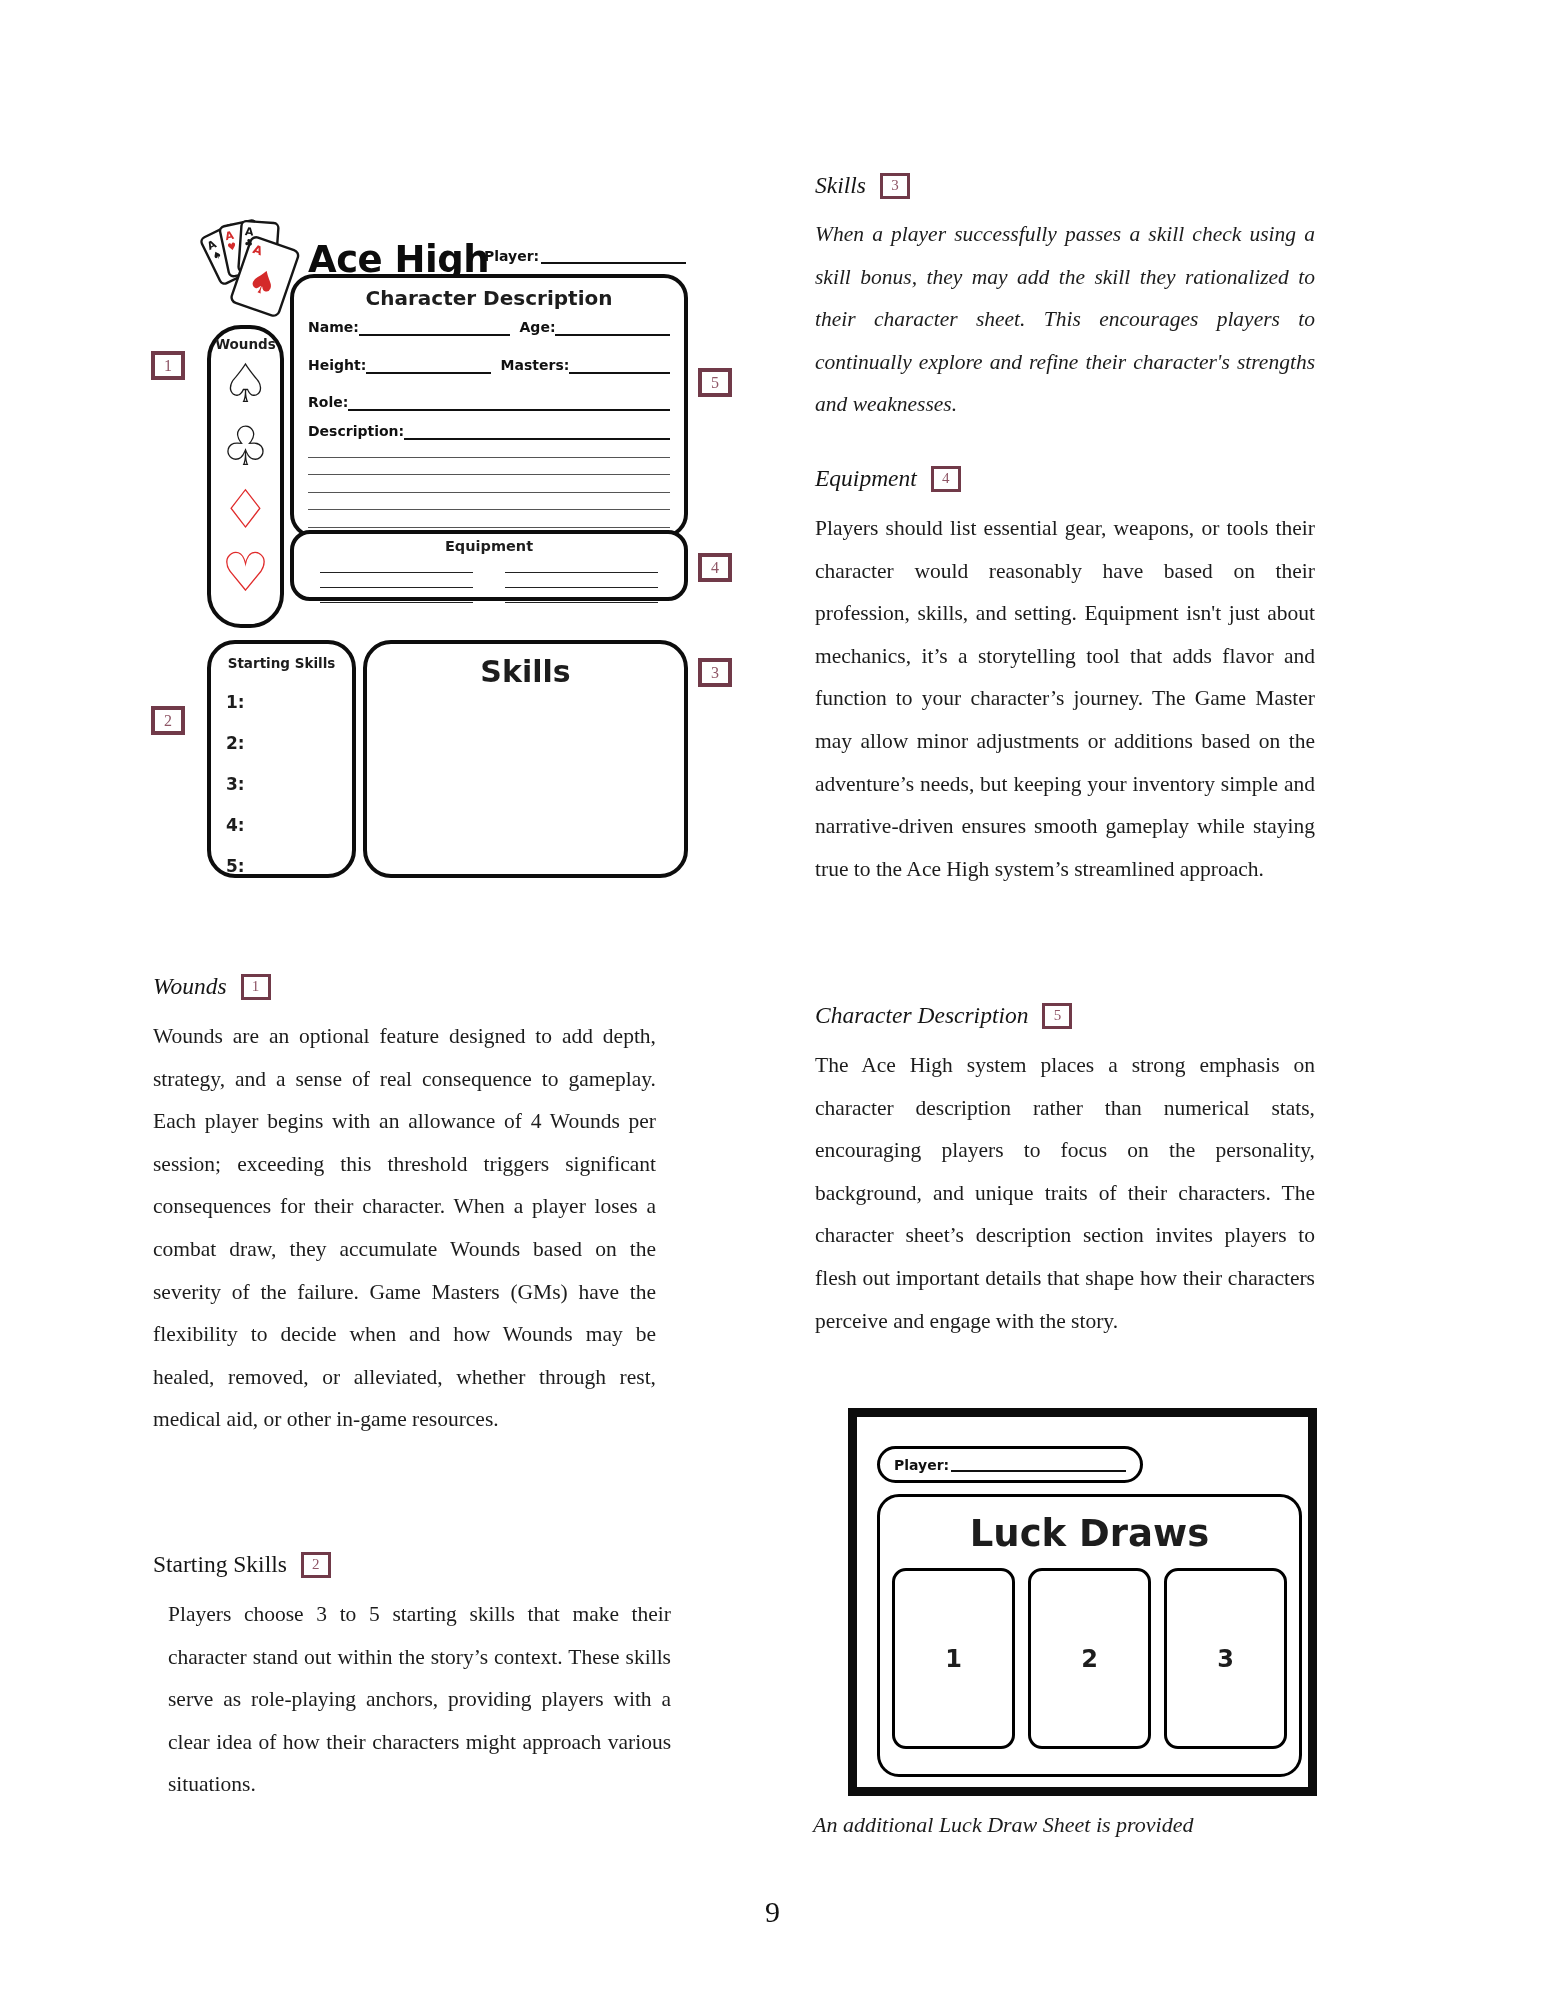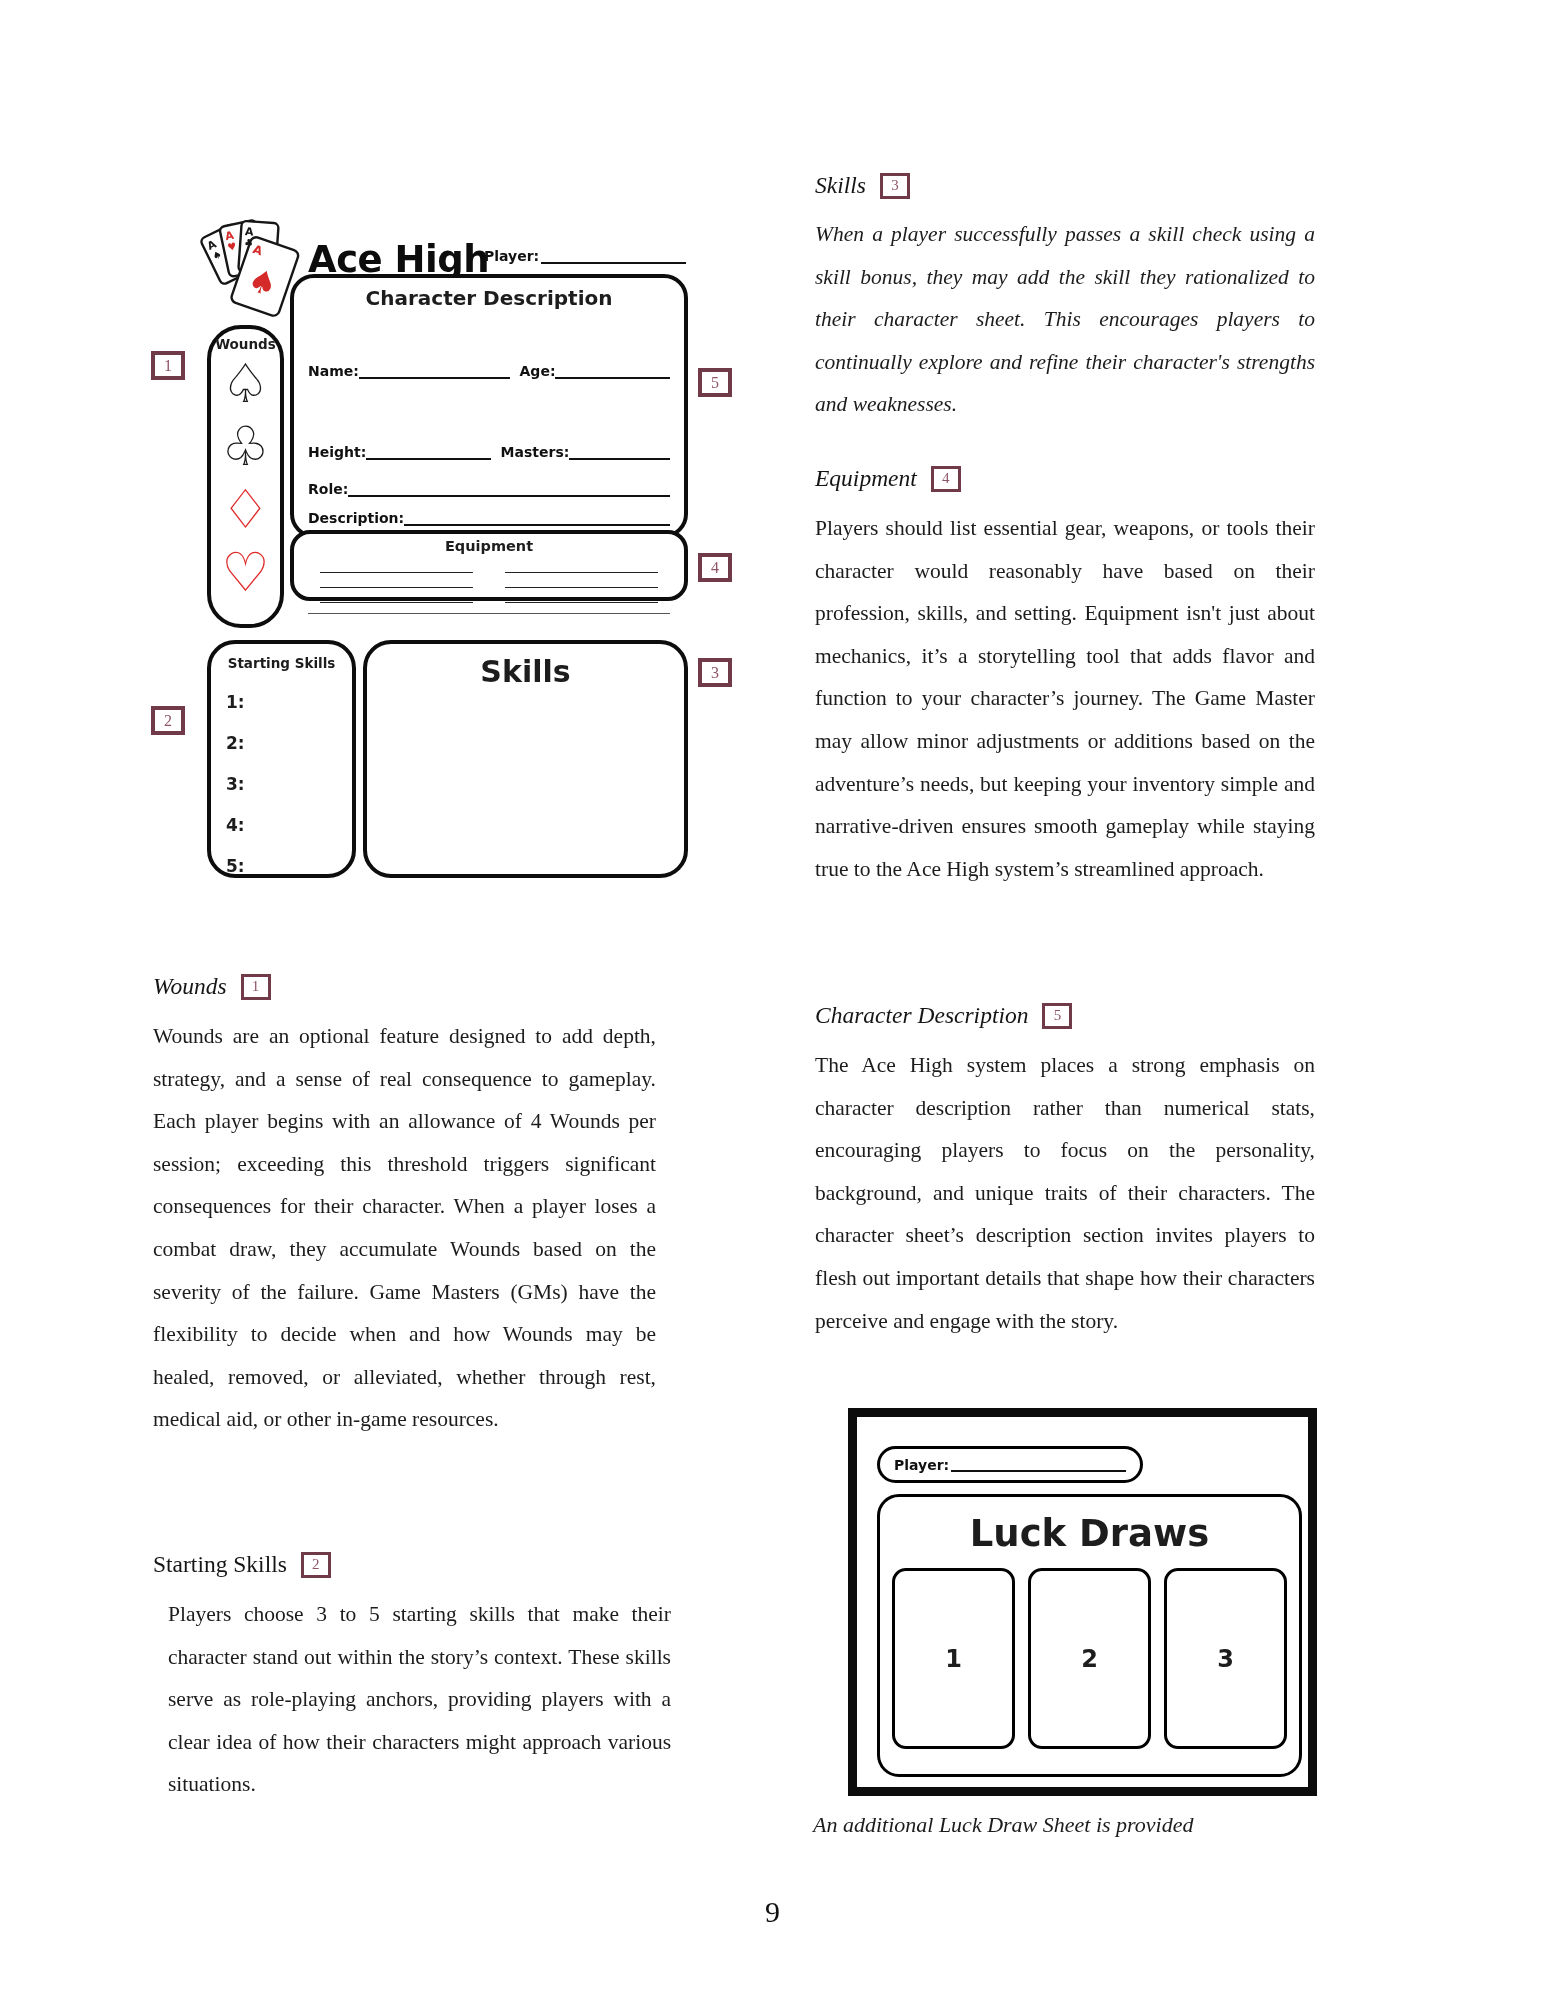--- a/index.html
+++ b/index.html
@@ -34,24 +34,24 @@
   .flabel{font-family:"DejaVu Sans",sans-serif;font-weight:bold;font-size:14px;color:#111;white-space:nowrap;}
   .fline{border-bottom:2px solid #111;height:15px;}
   .tline{border-bottom:1px solid #555;height:0;}
   .sheet-title{position:absolute;left:308px;top:238px;font-family:"DejaVu Sans",sans-serif;
                font-weight:800;font-size:37px;letter-spacing:-0.5px;color:#0c0c0c;}
   .player-top{position:absolute;left:484px;top:247px;width:202px;display:flex;align-items:flex-end;}
   .player-top .fline{flex:1;margin-left:2px;}
 
   .cd-box{left:290px;top:274px;width:398px;height:264px;padding:6px 14px;}
   .cd-title{text-align:center;font-family:"DejaVu Sans",sans-serif;font-weight:800;font-size:20px;margin-top:2px;}
-  .frow{display:flex;align-items:flex-end;}
+  .frow{display:flex;}
   .frow .grow{flex:1;}
   .r1{margin-top:9px;}  .r2{margin-top:21px;} .r3{margin-top:20px;} .r4{margin-top:12px;}
-  .ml{margin-left:10px;margin-top:44px;}
+  .ml{margin-left:10px;}
   .cd-lines .tline{margin-top:16.5px;}
 
   .wounds-box{left:207px;top:325px;width:77px;height:303px;border-radius:34px;text-align:center;padding-top:7px;}
   .wounds-title{font-family:"DejaVu Sans",sans-serif;font-weight:bold;font-size:13.5px;}
   .suit{display:block;font-family:"DejaVu Sans",sans-serif;font-size:54px;line-height:63px;}
   .suit.black{color:#1a1a1a;} .suit.red{color:#e02b2b;}
 
   .equip-box{left:290px;top:530px;width:398px;height:71px;border-radius:20px;padding:4px 26px;}
   .equip-title{text-align:center;font-family:"DejaVu Sans",sans-serif;font-weight:800;font-size:14.5px;}
   .equip-grid{display:grid;grid-template-columns:1fr 1fr;column-gap:32px;margin-top:4px;}

